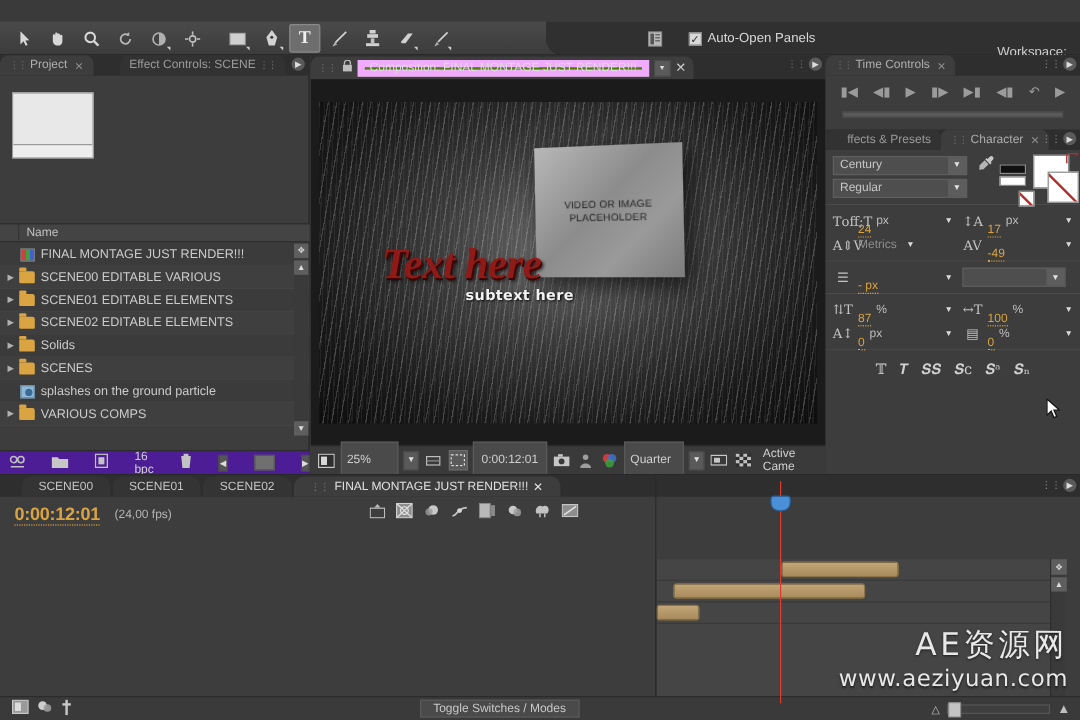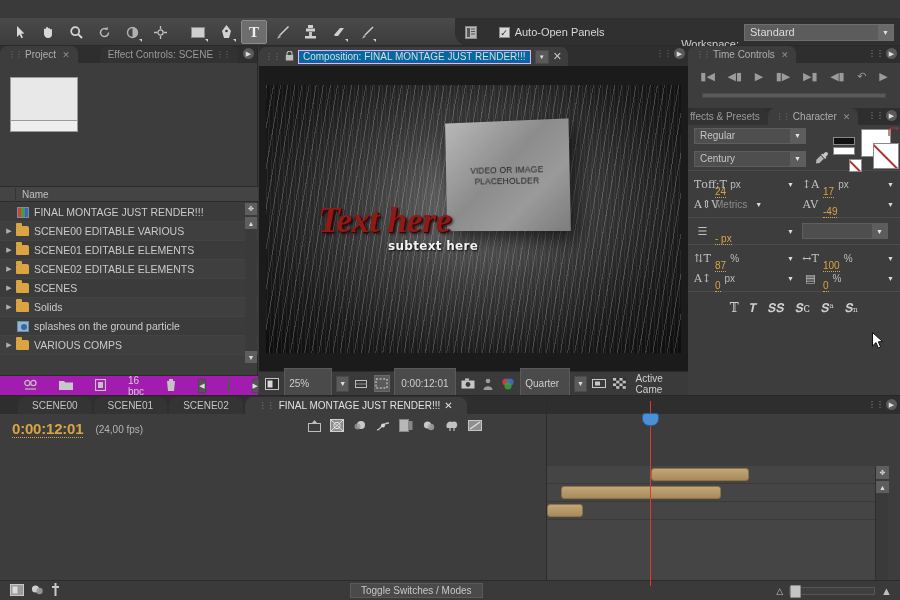--- a/index.html
+++ b/index.html
@@ -86,33 +86,33 @@
   .folder:before{content:"";position:absolute;left:0;top:-3px;width:6px;height:3px;background:#d9a441;border-radius:1px 1px 0 0;}
   .compico { width:12px;height:11px;background:linear-gradient(90deg,#d04040 33%,#40a040 33% 66%,#4060d0 66%);
      border:1px solid #8a8a8a;}
   .ftico { width:12px;height:11px;background:#8fb8d8;border:1px solid #6b8ba8;position:relative;}
   .ftico:after{content:"";position:absolute;left:3px;top:2px;width:6px;height:6px;border-radius:50%;background:#3a6a96;}
   .prow .lbl { color:#cacaca; font-size:10.5px; white-space:nowrap;}
   .projScroll { position:absolute; right:0; top:157px; width:12px; height:160px; background:#3a3a3a;}
   .projScroll .btn { width:12px;height:12px;background:#5e5e5e;display:flex;align-items:center;
       justify-content:center;font-size:7px;color:#ddd;}
   .projfooter { position:absolute; left:0; bottom:0; width:258px; height:20px;
-     background:#a21caf; border-top:1px solid #2b2b2b; display:flex; align-items:center; gap:22px; padding-left:24px;}
+     background:#4c1d95; border-top:1px solid #2b2b2b; display:flex; align-items:center; gap:22px; padding-left:8px;}
   .projfooter .ic { color:#c0c0c0; font-size:11px;}
   .bpc { color:#cfcfcf; font-size:10px;}
   .minislider { width:55px;height:13px;background:#707070;border:1px solid #555;}
   .arrbtn { width:16px;height:14px;background:#555;border:1px solid #4a4a4a;color:#ddd;
      font-size:7px;display:flex;align-items:center;justify-content:center;}
 
   
   #compPanel { left:259px; top:46px; width:429px; height:349px; background:#3a3a3a;}
   .comptitlebar { height:20px; background:#2e2e2e; display:flex; align-items:flex-end; position:relative;}
   .comptab { height:19px; background:#3d3d3d; display:flex; align-items:center; gap:4px;
      padding:0 6px; border-top-left-radius:7px; border-top-right-radius:7px;}
-  .compname { background:#0369a1; border:1px solid #f0abfc; height:14px; padding:0 4px;
+  .compname { background:#4d7c0f; border:6px solid #f0abfc; height:14px; padding:0 4px;
      display:flex;align-items:center; color:#dcdcdc; font-size:10px; white-space:nowrap;}
   .compstage { position:absolute; left:0; top:20px; width:429px; height:305px; background:#1b1b1b;
      display:flex; align-items:center; justify-content:center; overflow:hidden;}
   .canvas { width:415px; height:268px; position:relative; overflow:hidden;
      background:radial-gradient(ellipse at 50% 45%, #6a6a6a 0%, #3a3a3a 38%, #1a1a1a 72%, #0d0d0d 100%);}
   .rain { position:absolute; inset:0; opacity:.30;
      background:repeating-linear-gradient(100deg, rgba(255,255,255,.55) 0px, rgba(255,255,255,.55) 1px, rgba(0,0,0,0) 1px, rgba(0,0,0,0) 7px);}
   .streak { position:absolute; inset:0; opacity:.22;
      background:repeating-linear-gradient(92deg, rgba(255,255,255,.30) 0 1px, transparent 1px 4px);}
   .placeholder { position:absolute; left:178px; top:36px; width:125px; height:110px;
@@ -286,24 +286,20 @@
           <rect x="6" y="2.5" width="4" height="1" fill="#555"></rect>
           <rect x="6" y="5" width="4" height="1" fill="#555"></rect>
           <rect x="6" y="7.5" width="4" height="1" fill="#555"></rect>
         </svg>
     </div>
     <div style="width:14px"></div>
     <span class="chk">✓</span>
     <span style="margin-left:5px;color:#d8d8d8;font-size:11px;">Auto-Open Panels</span>
     <div style="flex:1"></div>
     <span style="color:#cfcfcf;font-size:11px;margin-right:5px;margin-top:24px;">Workspace:</span>
-    <div class="wsbox">
-      <span>Standard</span>
-      <span class="arw">▼</span>
-    </div>
     <div style="width:6px"></div>
   </div>
 
   <div class="panel" id="projectPanel">
     <div class="tabstrip">
       <div class="tab">
         <span class="grip">⋮⋮</span>
         <span>Project</span>
         <span class="x">✕</span>
       </div>
@@ -352,28 +348,28 @@
         <span class="ico">
             <i class="folder"></i>
           </span>
         <span class="lbl">SCENE02 EDITABLE ELEMENTS</span>
       </div>
       <div class="prow">
         <span class="twirl">▶</span>
         <span class="ico">
             <i class="folder"></i>
           </span>
-        <span class="lbl">SCENES</span>
+        <span class="lbl">Solids</span>
       </div>
       <div class="prow">
         <span class="twirl">▶</span>
         <span class="ico">
             <i class="folder"></i>
           </span>
-        <span class="lbl">Solids</span>
+        <span class="lbl">SCENES</span>
       </div>
       <div class="prow">
         <span class="twirl"></span>
         <span class="ico">
             <i class="ftico"></i>
           </span>
         <span class="lbl">splashes on the ground particle</span>
       </div>
       <div class="prow">
         <span class="twirl">▶</span>
@@ -545,51 +541,51 @@
       <span>▶▮</span>
       <span>◀▮</span>
       <span>↶</span>
       <span>▶</span>
     </div>
     <div class="tcslider"></div>
   </div>
 
   <div class="panel" id="charPanel">
     <div class="tabstrip">
-      <div class="tab inactive" style="padding-left:2px;">
+      <div class="tab inactive" style="padding-left:18px;">
         <span>ffects &amp; Presets</span>
       </div>
       <div class="tab">
         <span class="grip">⋮⋮</span>
         <span>Character</span>
         <span class="x">✕</span>
       </div>
       <div class="panelmenu">
         <span class="grip">⋮⋮</span>
         <span class="pmcircle">▶</span>
       </div>
     </div>
 
     <div style="position:relative;">
+      <div class="crow" style="padding-top:4px;">
+        <span class="cfield" style="width:112px;">
+          <span>Century</span>
+          <span class="dd">▼</span>
+        </span>
+        <span style="margin-left:4px;">
+          <svg width="14" height="14" viewBox="0 0 14 14">
+              <path d="M12.4 1.6a1.8 1.8 0 0 0-2.6 0L8 3.4 7.2 2.6 6 3.8l4.2 4.2 1.2-1.2-0.8-0.8 1.8-1.8a1.8 1.8 0 0 0 0-2.6z" fill="#c8c8c8"></path>
+              <path d="M5.6 4.6 1.4 8.8 1 12.4l3.6-0.4 4.2-4.2z" fill="#b4b4b4"></path>
+            </svg>
+        </span>
+      </div>
       <div class="crow">
         <span class="cfield" style="width:112px;">
           <span>Regular</span>
           <span class="dd">▼</span>
-        </span>
-      </div>
-      <div class="crow" style="padding-top:4px;">
-        <span class="cfield" style="width:112px;">
-          <span>Century</span>
-          <span class="dd">▼</span>
-        </span>
-        <span style="margin-left:4px;">
-          <svg width="14" height="14" viewBox="0 0 14 14">
-              <path d="M12.4 1.6a1.8 1.8 0 0 0-2.6 0L8 3.4 7.2 2.6 6 3.8l4.2 4.2 1.2-1.2-0.8-0.8 1.8-1.8a1.8 1.8 0 0 0 0-2.6z" fill="#c8c8c8"></path>
-              <path d="M5.6 4.6 1.4 8.8 1 12.4l3.6-0.4 4.2-4.2z" fill="#b4b4b4"></path>
-            </svg>
         </span>
       </div>
 
       <div style="position:absolute;left:155px;top:4px;width:56px;height:46px;">
         <div style="position:absolute;left:18px;top:0;width:30px;height:28px;background:#fff;border:1px solid #8a8a8a;"></div>
         <div style="position:absolute;left:30px;top:14px;width:26px;height:26px;background:#fff;border:1px solid #8a8a8a;overflow:hidden;">
           <div style="position:absolute;left:-3px;top:-3px;width:44px;height:2px;background:#b03030;transform:rotate(45deg);transform-origin:0 0;"></div>
         </div>
         <div style="position:absolute;left:45px;top:-2px;">
           <svg width="11" height="11" viewBox="0 0 11 11">
@@ -827,14 +823,16 @@
       <span style="margin-left:auto;margin-right:8px;display:flex;align-items:center;gap:6px;">
         <span style="color:#c0c0c0;font-size:9px;">△</span>
         <span style="width:86px;height:8px;background:#3f3f3f;border:1px solid #555;position:relative;">
           <span style="position:absolute;left:0;top:-3px;width:11px;height:13px;background:#c4c4c4;border:1px solid #8a8a8a;border-radius:1px;"></span>
         </span>
         <span style="color:#c0c0c0;font-size:11px;">▲</span>
       </span>
     </div>
   </div>
 
+  <div class="wm1">AE资源网</div>
+  <div class="wm2">www.aeziyuan.com</div>
 
 </div>
 
 </body></html>

